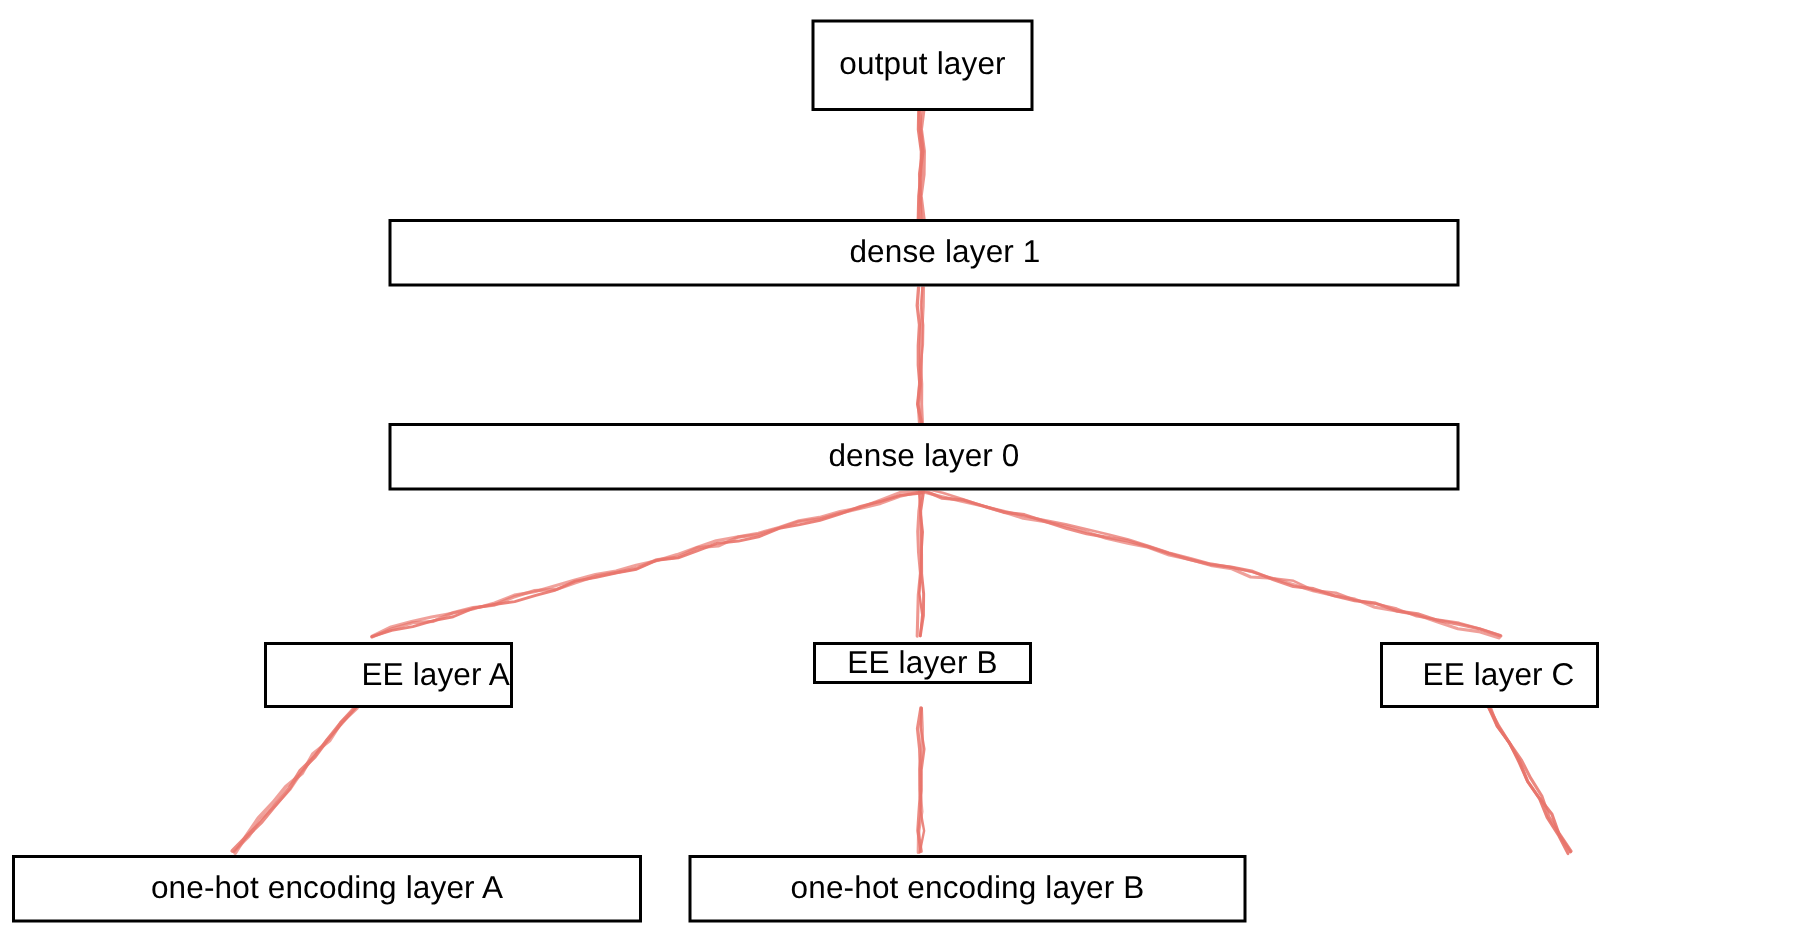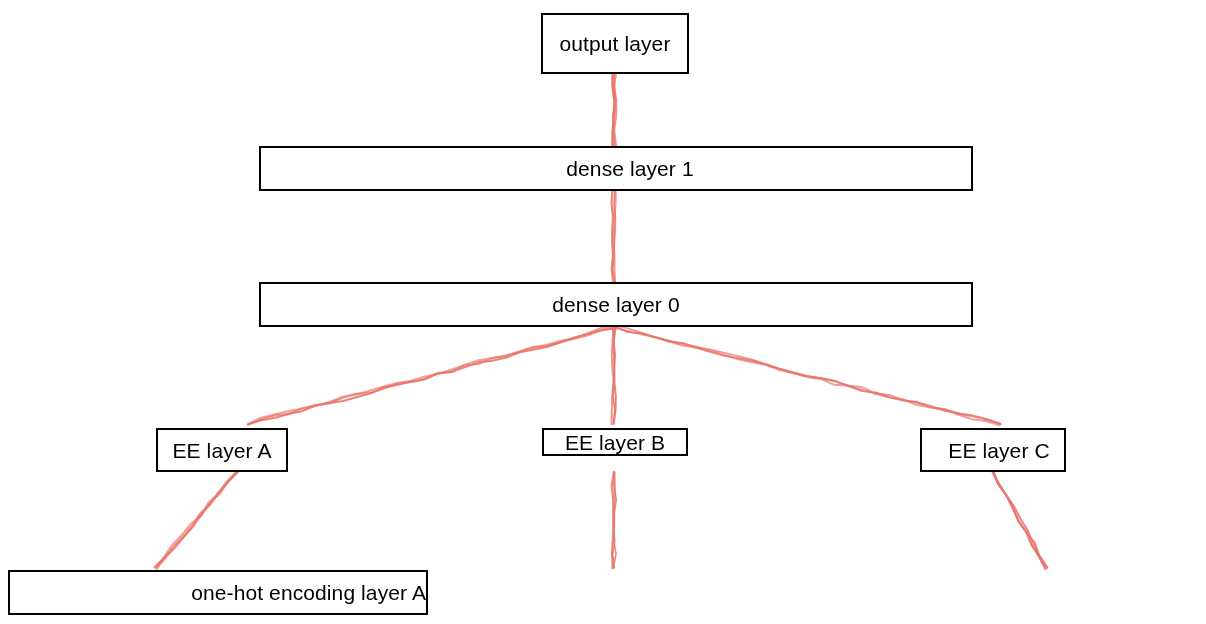--- a/index.html
+++ b/index.html
@@ -106,31 +106,34 @@
   </div>
 
   <div class="node-box" id="node-dense-layer-1" style="left: 259px; top: 146px; width: 714px; height: 45px; border-color: rgb(0, 0, 0); background: rgb(255, 255, 255); color: rgb(0, 0, 0); padding-left: 28px;">
     <span class="node-label">dense layer 1</span>
   </div>
 
   <div class="node-box" id="node-dense-layer-0" style="left: 259px; top: 282px; width: 714px; height: 45px; border-color: rgb(0, 0, 0); background: rgb(255, 255, 255); color: rgb(0, 0, 0);">
     <span class="node-label">dense layer 0</span>
   </div>
 
-  <div class="node-box" id="node-ee-layer-a" style="left: 156px; top: 428px; width: 132px; height: 44px; border-color: rgb(0, 0, 0); background: rgb(255, 255, 255); color: rgb(0, 0, 0);">
+  <div class="node-box" id="node-ee-layer-a" style="left: 176px; top: 428px; width: 166px; height: 44px; border-color: rgb(0, 0, 0); background: rgb(255, 255, 255); color: rgb(0, 0, 0); justify-content: flex-end;">
     <span class="node-label">EE layer A</span>
   </div>
 
   <div class="node-box" id="node-ee-layer-b" style="left: 542px; top: 428px; width: 146px; height: 28px; border-color: rgb(0, 0, 0); background: rgb(255, 255, 255); color: rgb(0, 0, 0);">
     <span class="node-label">EE layer B</span>
   </div>
 
   <div class="node-box" id="node-ee-layer-c" style="left: 920px; top: 428px; width: 146px; height: 44px; border-color: rgb(0, 0, 0); background: rgb(255, 255, 255); color: rgb(0, 0, 0); padding-left: 12px;">
     <span class="node-label">EE layer C</span>
   </div>
 
-  <div class="node-box" id="node-one-hot-encoding-layer-a" style="left: 8px; top: 570px; width: 420px; height: 45px; border-color: rgb(0, 0, 0); background: rgb(255, 255, 255); color: rgb(0, 0, 0); justify-content: flex-end;">
+  <div class="node-box" id="node-one-hot-encoding-layer-a" style="left: 8px; top: 570px; width: 420px; height: 45px; border-color: rgb(0, 0, 0); background: rgb(255, 255, 255); color: rgb(0, 0, 0);">
     <span class="node-label">one-hot encoding layer A</span>
   </div>
 
+  <div class="node-box" id="node-one-hot-encoding-layer-b" style="left: 459px; top: 570px; width: 372px; height: 45px; border-color: rgb(0, 0, 0); background: rgb(255, 255, 255); color: rgb(0, 0, 0);">
+    <span class="node-label">one-hot encoding layer B</span>
+  </div>
 
 
 </div>
 
 </body></html>

